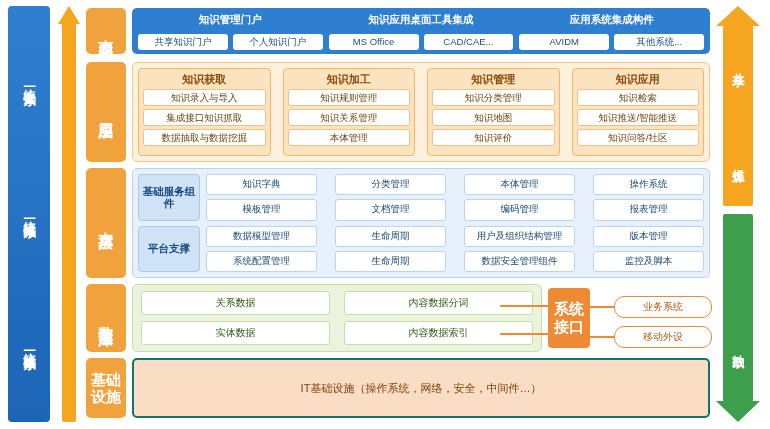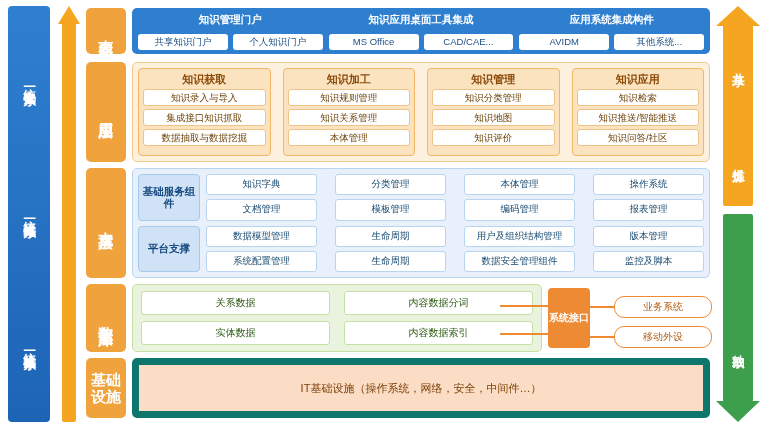--- a/index.html
+++ b/index.html
@@ -259,21 +259,21 @@
     align-items: center;
     justify-content: center;
     white-space: nowrap;
   }
   .iface-box {
     position: absolute;
     left: 548px; top: 288px; width: 42px; height: 60px;
     background: #ee8a33;
     border-radius: 4px;
     color: #ffffff;
-    font-size: 10px;
+    font-size: 15px;
     font-weight: bold;
     display: flex;
     align-items: center;
     justify-content: center;
     text-align: center;
     line-height: 1.2;
   }
   .ext-chip {
     position: absolute;
     width: 96px; height: 20px;
@@ -296,21 +296,21 @@
   }
   .conn-l1 { left: 500px; top: 305px; width: 50px; }
   .conn-l2 { left: 500px; top: 333px; width: 50px; }
   .conn-r1 { left: 590px; top: 306px; width: 26px; }
   .conn-r2 { left: 590px; top: 336px; width: 26px; }
 
   
   .infra-panel {
     left: 132px; top: 358px; width: 578px; height: 60px;
     background: #fbdcc4;
-    border: 7px solid #0f766e;
+    border: 2px solid #0f766e;
     display: flex;
     align-items: center;
     justify-content: center;
     color: #7a3f06;
     font-size: 11px;
   }
 
   
   .right-arrow {
     position: absolute;
@@ -437,22 +437,22 @@
   </div>
 
   <div class="panel support-panel">
     <div class="support-row">
       <div class="support-cat">基础服务组件</div>
       <div class="support-grid">
         <div class="support-item">知识字典</div>
         <div class="support-item">分类管理</div>
         <div class="support-item">本体管理</div>
         <div class="support-item">操作系统</div>
+        <div class="support-item">模板管理</div>
         <div class="support-item">文档管理</div>
-        <div class="support-item">模板管理</div>
         <div class="support-item">编码管理</div>
         <div class="support-item">报表管理</div>
       </div>
     </div>
     <div class="support-row">
       <div class="support-cat">平台支撑</div>
       <div class="support-grid">
         <div class="support-item">数据模型管理</div>
         <div class="support-item">生命周期</div>
         <div class="support-item">用户及组织结构管理</div>

